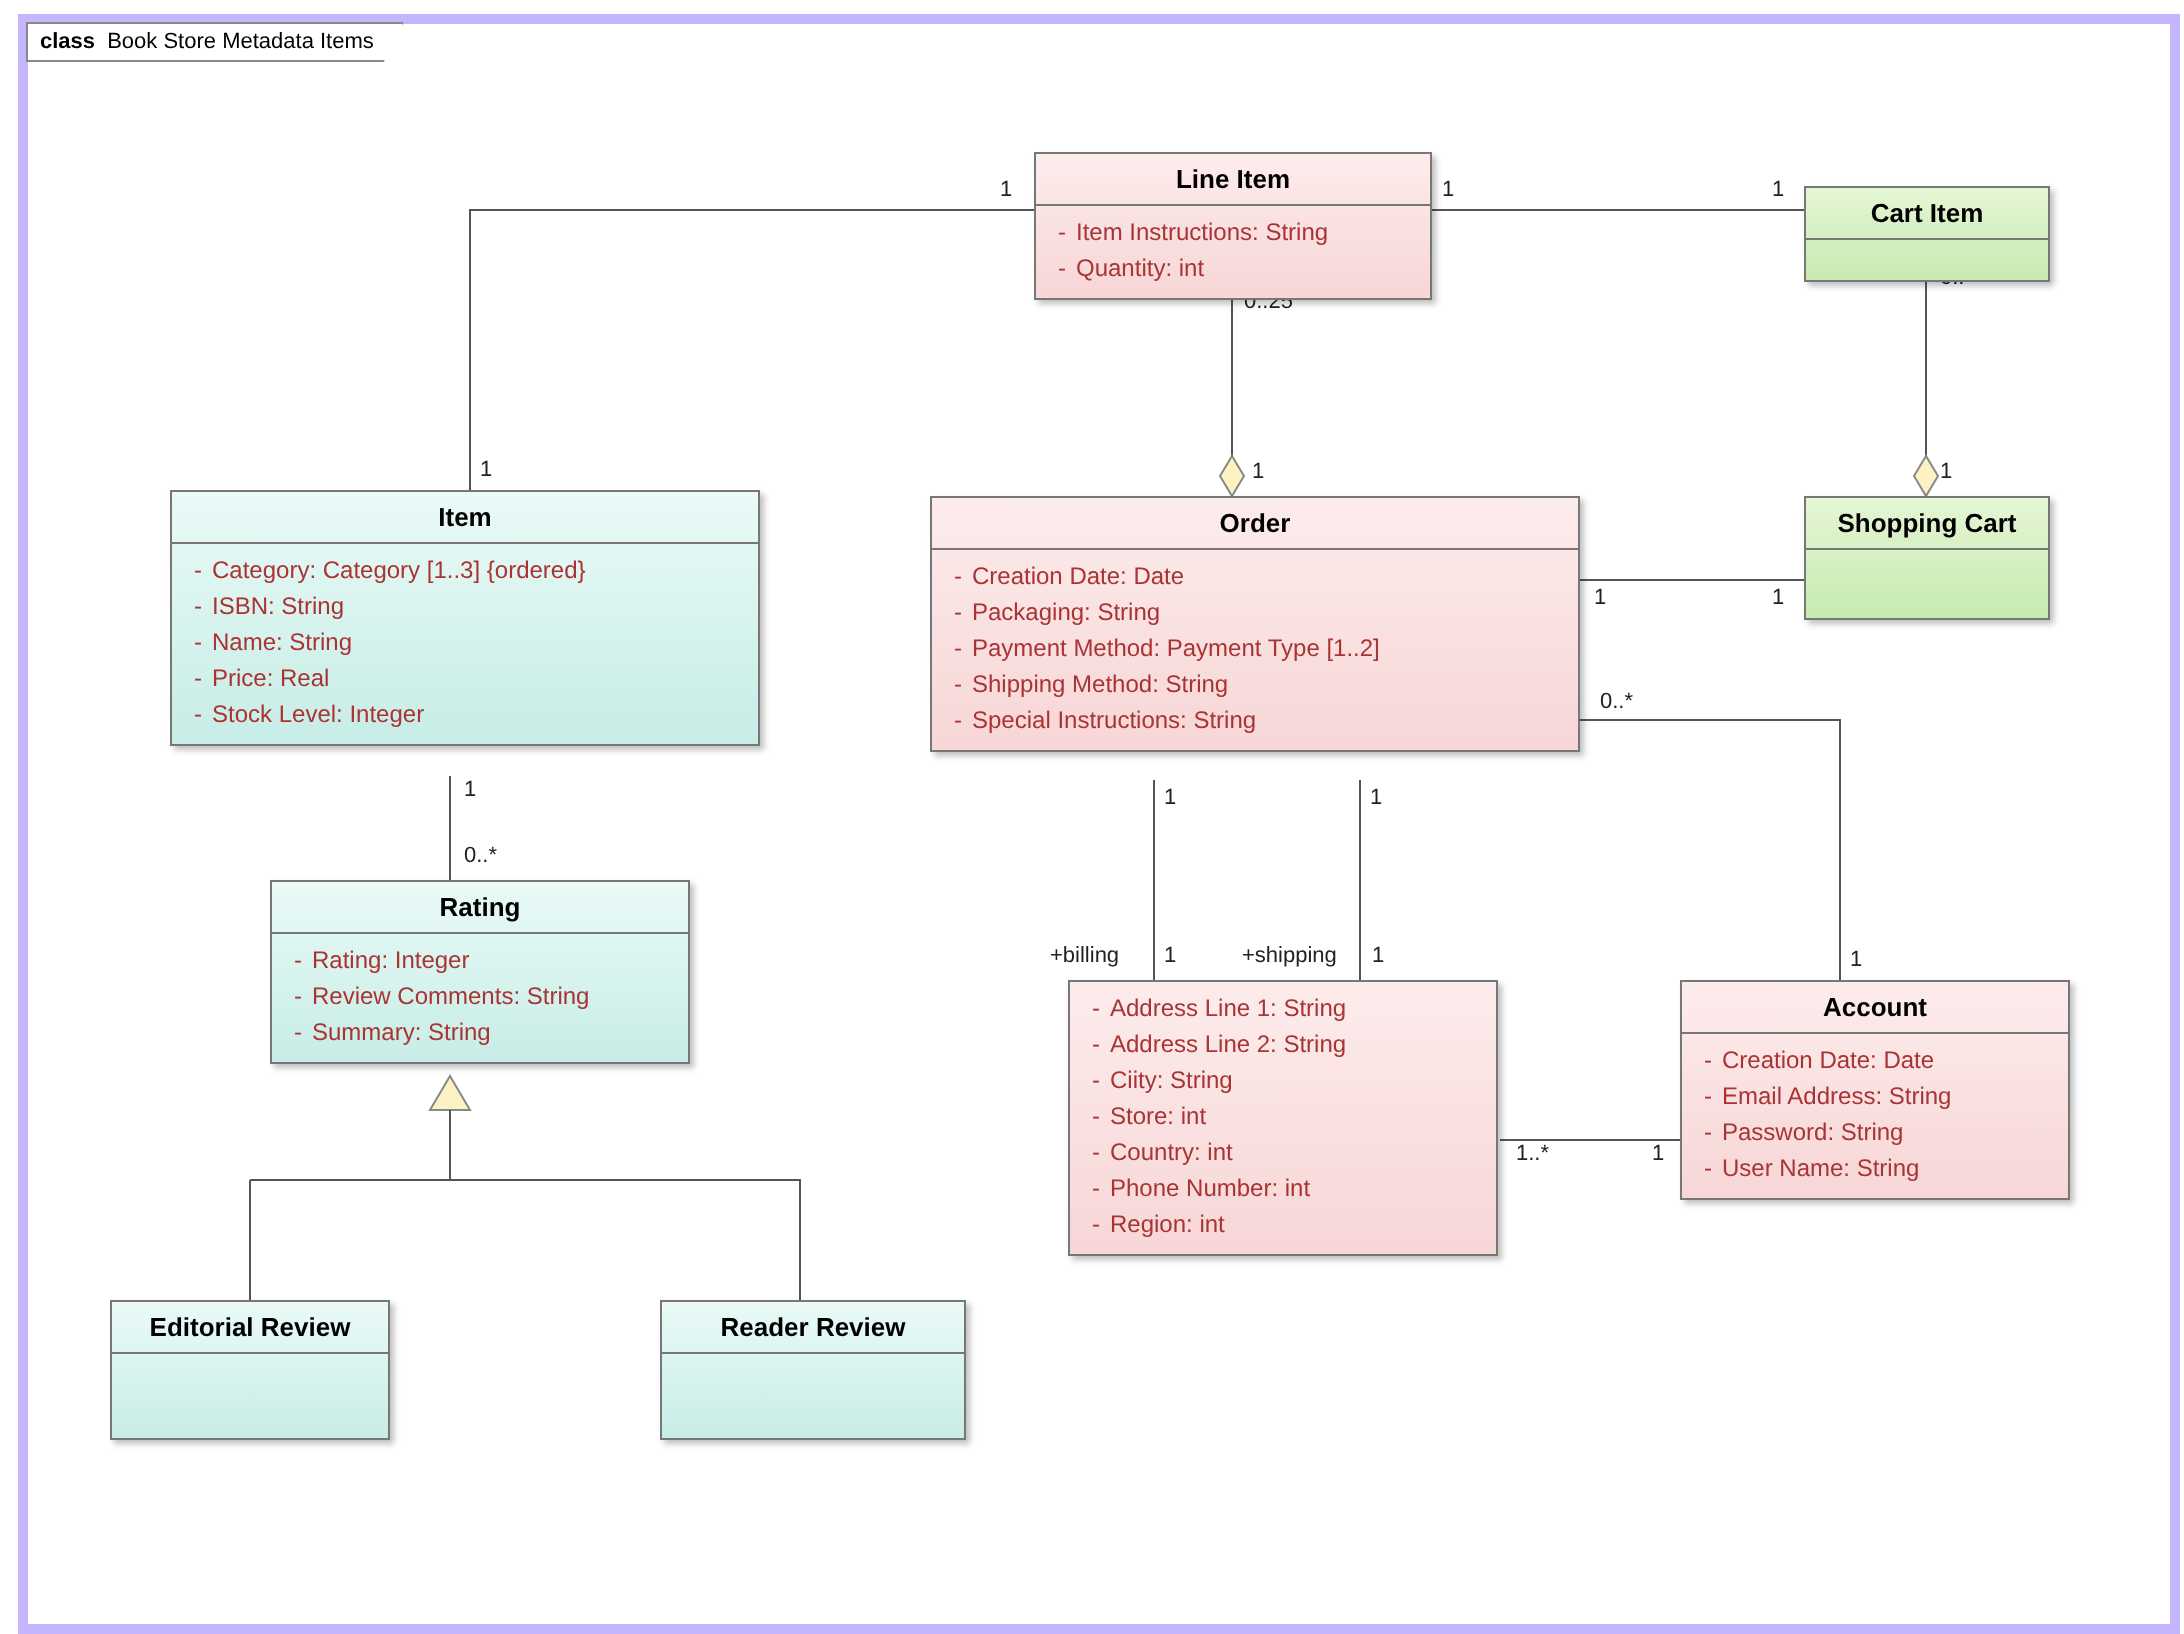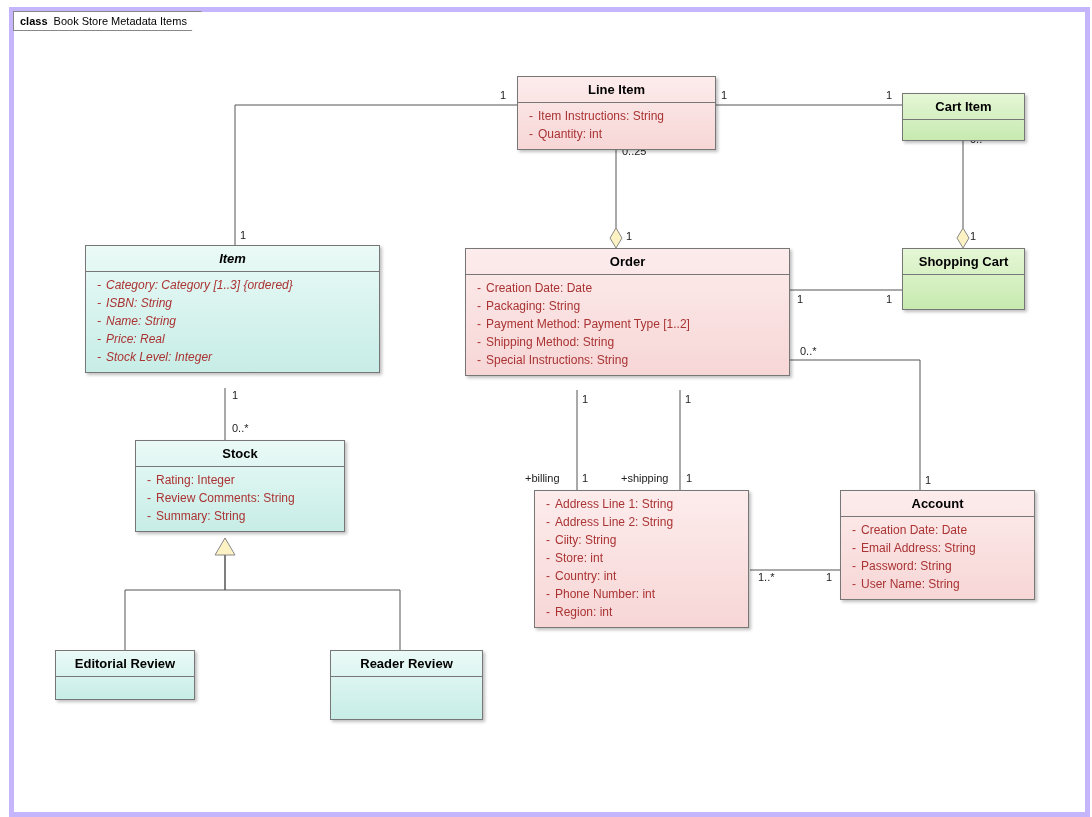--- a/index.html
+++ b/index.html
@@ -161,21 +161,21 @@
   <span class="mlabel" style="left:582px; top:472px;">1</span>
   <span class="mlabel" style="left:621px; top:472px;">+shipping</span>
   <span class="mlabel" style="left:686px; top:472px;">1</span>
 
   <span class="mlabel" style="left:758px; top:571px;">1..*</span>
   <span class="mlabel" style="left:826px; top:571px;">1</span>
 
   <span class="mlabel" style="left:232px; top:389px;">1</span>
   <span class="mlabel" style="left:232px; top:422px;">0..*</span>
 
-  <div class="cls theme-cyan" style="left:85px; top:245px; width:295px;font-style:italic;">
+  <div class="cls theme-cyan" style="left:85px; top:245px; width:295px;">
     <div class="name">Item</div>
     <div class="attrs">
         <div class="attr-row">
           <span class="vis">-</span>
           <span class="txt">Category: Category [1..3] {ordered}</span>
         </div>
         <div class="attr-row">
           <span class="vis">-</span>
           <span class="txt">ISBN: String</span>
         </div>
@@ -188,38 +188,38 @@
           <span class="txt">Price: Real</span>
         </div>
         <div class="attr-row">
           <span class="vis">-</span>
           <span class="txt">Stock Level: Integer</span>
         </div>
       </div>
   </div>
 
   <div class="cls theme-cyan" style="left:135px; top:440px; width:210px;">
-    <div class="name">Stock</div>
+    <div class="name">Rating</div>
     <div class="attrs">
         <div class="attr-row">
           <span class="vis">-</span>
           <span class="txt">Rating: Integer</span>
         </div>
         <div class="attr-row">
           <span class="vis">-</span>
           <span class="txt">Review Comments: String</span>
         </div>
         <div class="attr-row">
           <span class="vis">-</span>
           <span class="txt">Summary: String</span>
         </div>
       </div>
   </div>
 
-  <div class="cls theme-cyan no-attrs" style="left:55px; top:650px; width:140px; height:50px;">
+  <div class="cls theme-cyan no-attrs" style="left:55px; top:650px; width:140px; height:70px;">
     <div class="name">Editorial Review</div>
     <div class="attrs"></div>
   </div>
 
   <div class="cls theme-cyan no-attrs" style="left:330px; top:650px; width:153px; height:70px;">
     <div class="name">Reader Review</div>
     <div class="attrs"></div>
   </div>
 
   <div class="cls theme-pink" style="left:517px; top:76px; width:199px;">

